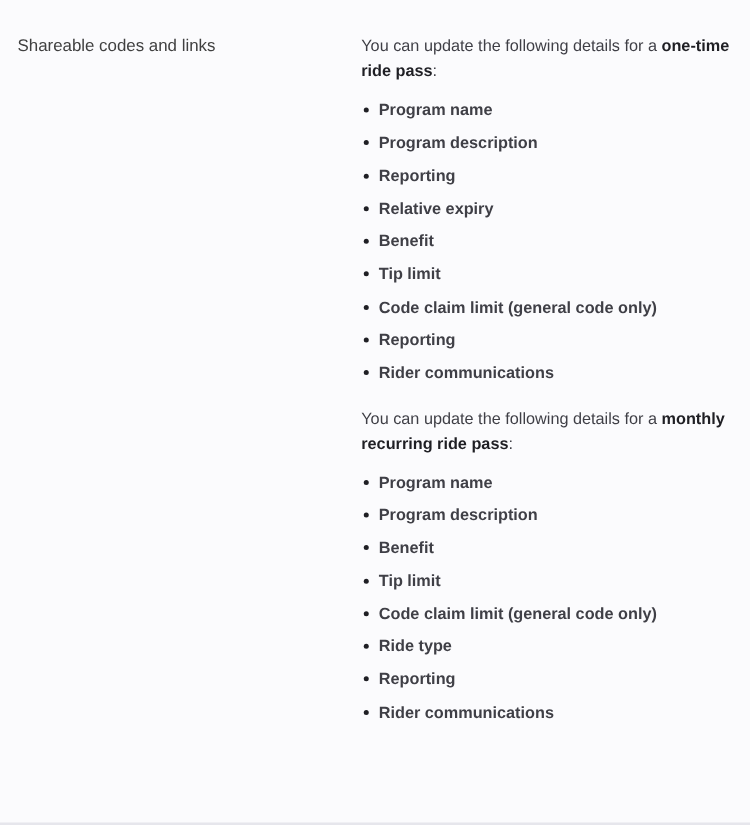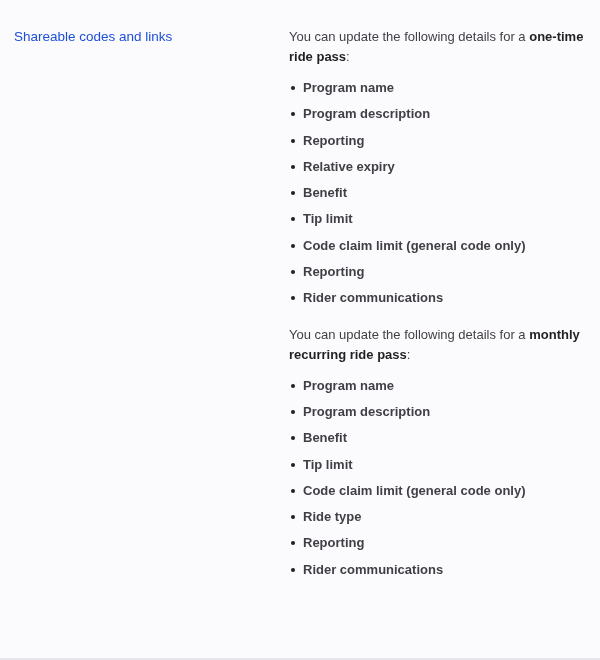--- a/index.html
+++ b/index.html
@@ -9,21 +9,21 @@
       font-family: "Liberation Sans", "DejaVu Sans", sans-serif;
       color: #3f3f46;
       position: relative;
     }
     .row {
       position: absolute; left: 0; top: 0; width: 600px; height: 658px;
       border-bottom: 2px solid #e6e6ec;
     }
     .label {
       position: absolute; left: 14px; top: 28px;
-      font-size: 13.5px; color: #1d4ed8; line-height: 18px;
+      font-size: 13.5px; color: #404040; line-height: 18px;
     }
     .content {
       position: absolute; left: 289px; top: 27px; width: 318px;
       font-size: 13px; line-height: 20px; color: #3f3f46;
     }
     .para { margin: 0 0 11px 0; }
     .para b { color: #1f1f24; font-weight: bold; }
     ul { list-style: none; margin: 0 0 10px 0; padding: 0; }
     li {
       position: relative; padding-left: 14px; height: 26.3px; line-height: 20px; font-weight: bold;

